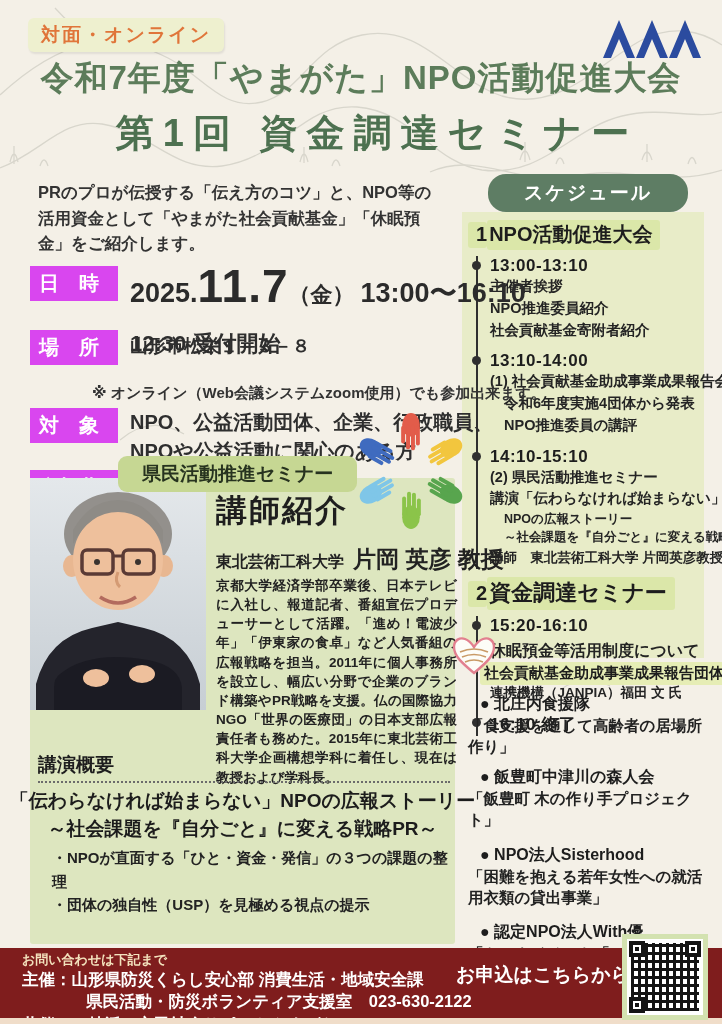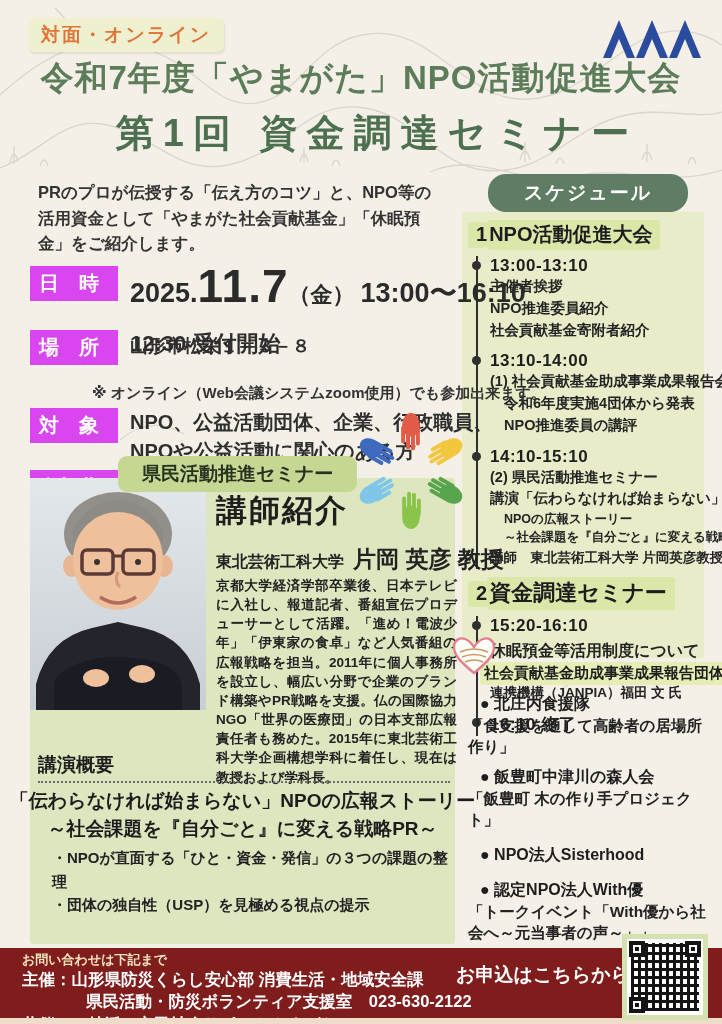--- a/index.html
+++ b/index.html
@@ -346,20 +346,21 @@
     <div class="rep-group">
       <div class="rep-name">● 北庄内食援隊</div>
       <div class="rep-desc">「食支援を通して高齢者の居場所作り」</div>
     </div>
     <div class="rep-group">
       <div class="rep-name">● 飯豊町中津川の森人会</div>
       <div class="rep-desc">「飯豊町 木の作り手プロジェクト」</div>
     </div>
     <div class="rep-group" style="margin-top:14px">
       <div class="rep-name">● NPO法人Sisterhood</div>
+      <div class="rep-desc">「困難を抱える若年女性への就活用衣類の貸出事業」</div>
     </div>
     <div class="rep-group" style="margin-top:14px">
       <div class="rep-name">● 認定NPO法人With優</div>
       <div class="rep-desc">「トークイベント「With優から社会へ～元当事者の声～」」</div>
     </div>
   </div>
 
   <div class="footer">
     <div class="f-note">お問い合わせは下記まで</div>
     <div class="f-host">主催：山形県防災くらし安心部 消費生活・地域安全課</div>

